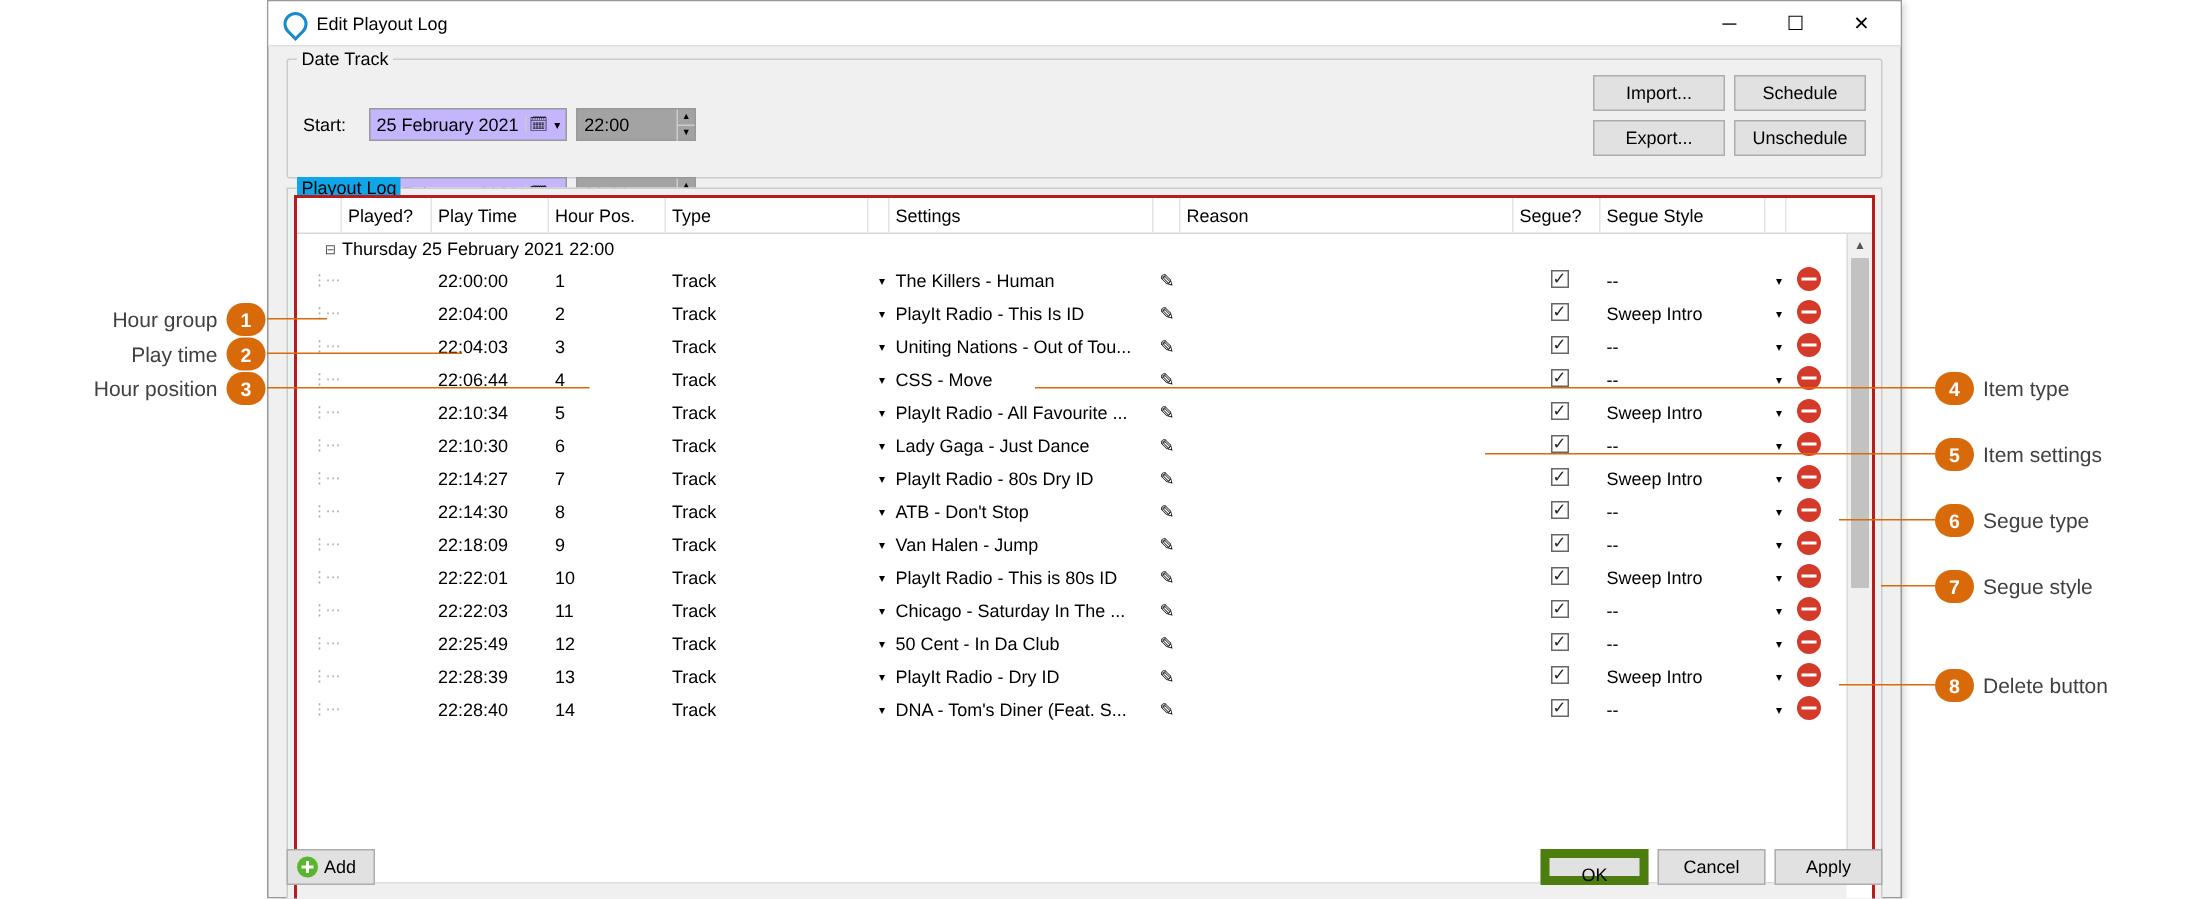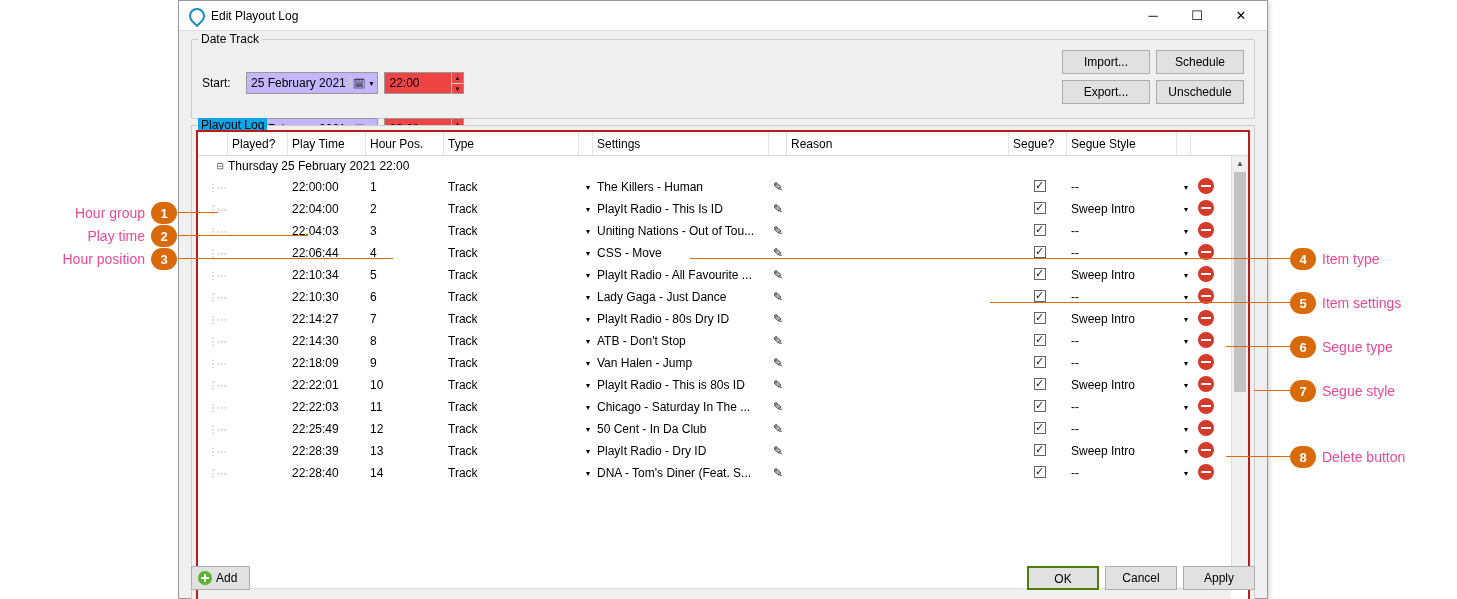--- a/index.html
+++ b/index.html
@@ -16,21 +16,21 @@
   .annot-left, .annot-right {
     position: absolute;
     display: flex;
     align-items: center;
     gap: 6px;
   }
   .annot-left { right: 1280px; }
   .annot-right { left: 1290px; }
   .annot-label {
     font-size: 14px;
-    color: #ec4899;
+    color: #404040;
     white-space: nowrap;
   }
   .annot-num {
     display: inline-flex;
     align-items: center;
     justify-content: center;
     width: 26px;
     height: 22px;
     background: #d96a0a;
     color: #fff;
@@ -117,21 +117,21 @@
     font-size: 10px;
   }
   .datepick .dp-arrow {
     padding: 0 2px;
     font-size: 8px;
   }
   .timepick {
     display: inline-flex;
     align-items: center;
     border: 1px solid #999;
-    background: #ef4444;
+    background: #a3a3a3;
     height: 22px;
     width: 80px;
     padding: 0 0 0 4px;
   }
   .timepick .tp-text { flex: 1; }
   .timepick .tp-spin {
     display: flex; flex-direction: column;
     border-left: 1px solid #ccc;
   }
   .timepick .tp-spin span {
@@ -314,21 +314,21 @@
   }
   .add-plus::before, .add-plus::after {
     content: "";
     position: absolute;
     background: #fff;
   }
   .add-plus::before { left: 6px; top: 3px; width: 2px; height: 8px; }
   .add-plus::after { left: 3px; top: 6px; width: 8px; height: 2px; }
   .footer .spacer { flex: 1; }
   .footer .btn { margin-left: 6px; min-width: 72px; }
-  .footer .btn.primary { border: 2px solid #4d7c0f; }
+  .footer .btn.primary { border: 6px solid #4d7c0f; }
   .tree-dots {
     color: #aaa;
     font-size: 10px;
     letter-spacing: -1px;
     text-align: right;
     padding-right: 2px;
   }
 </style>
 </head>
 <body>

